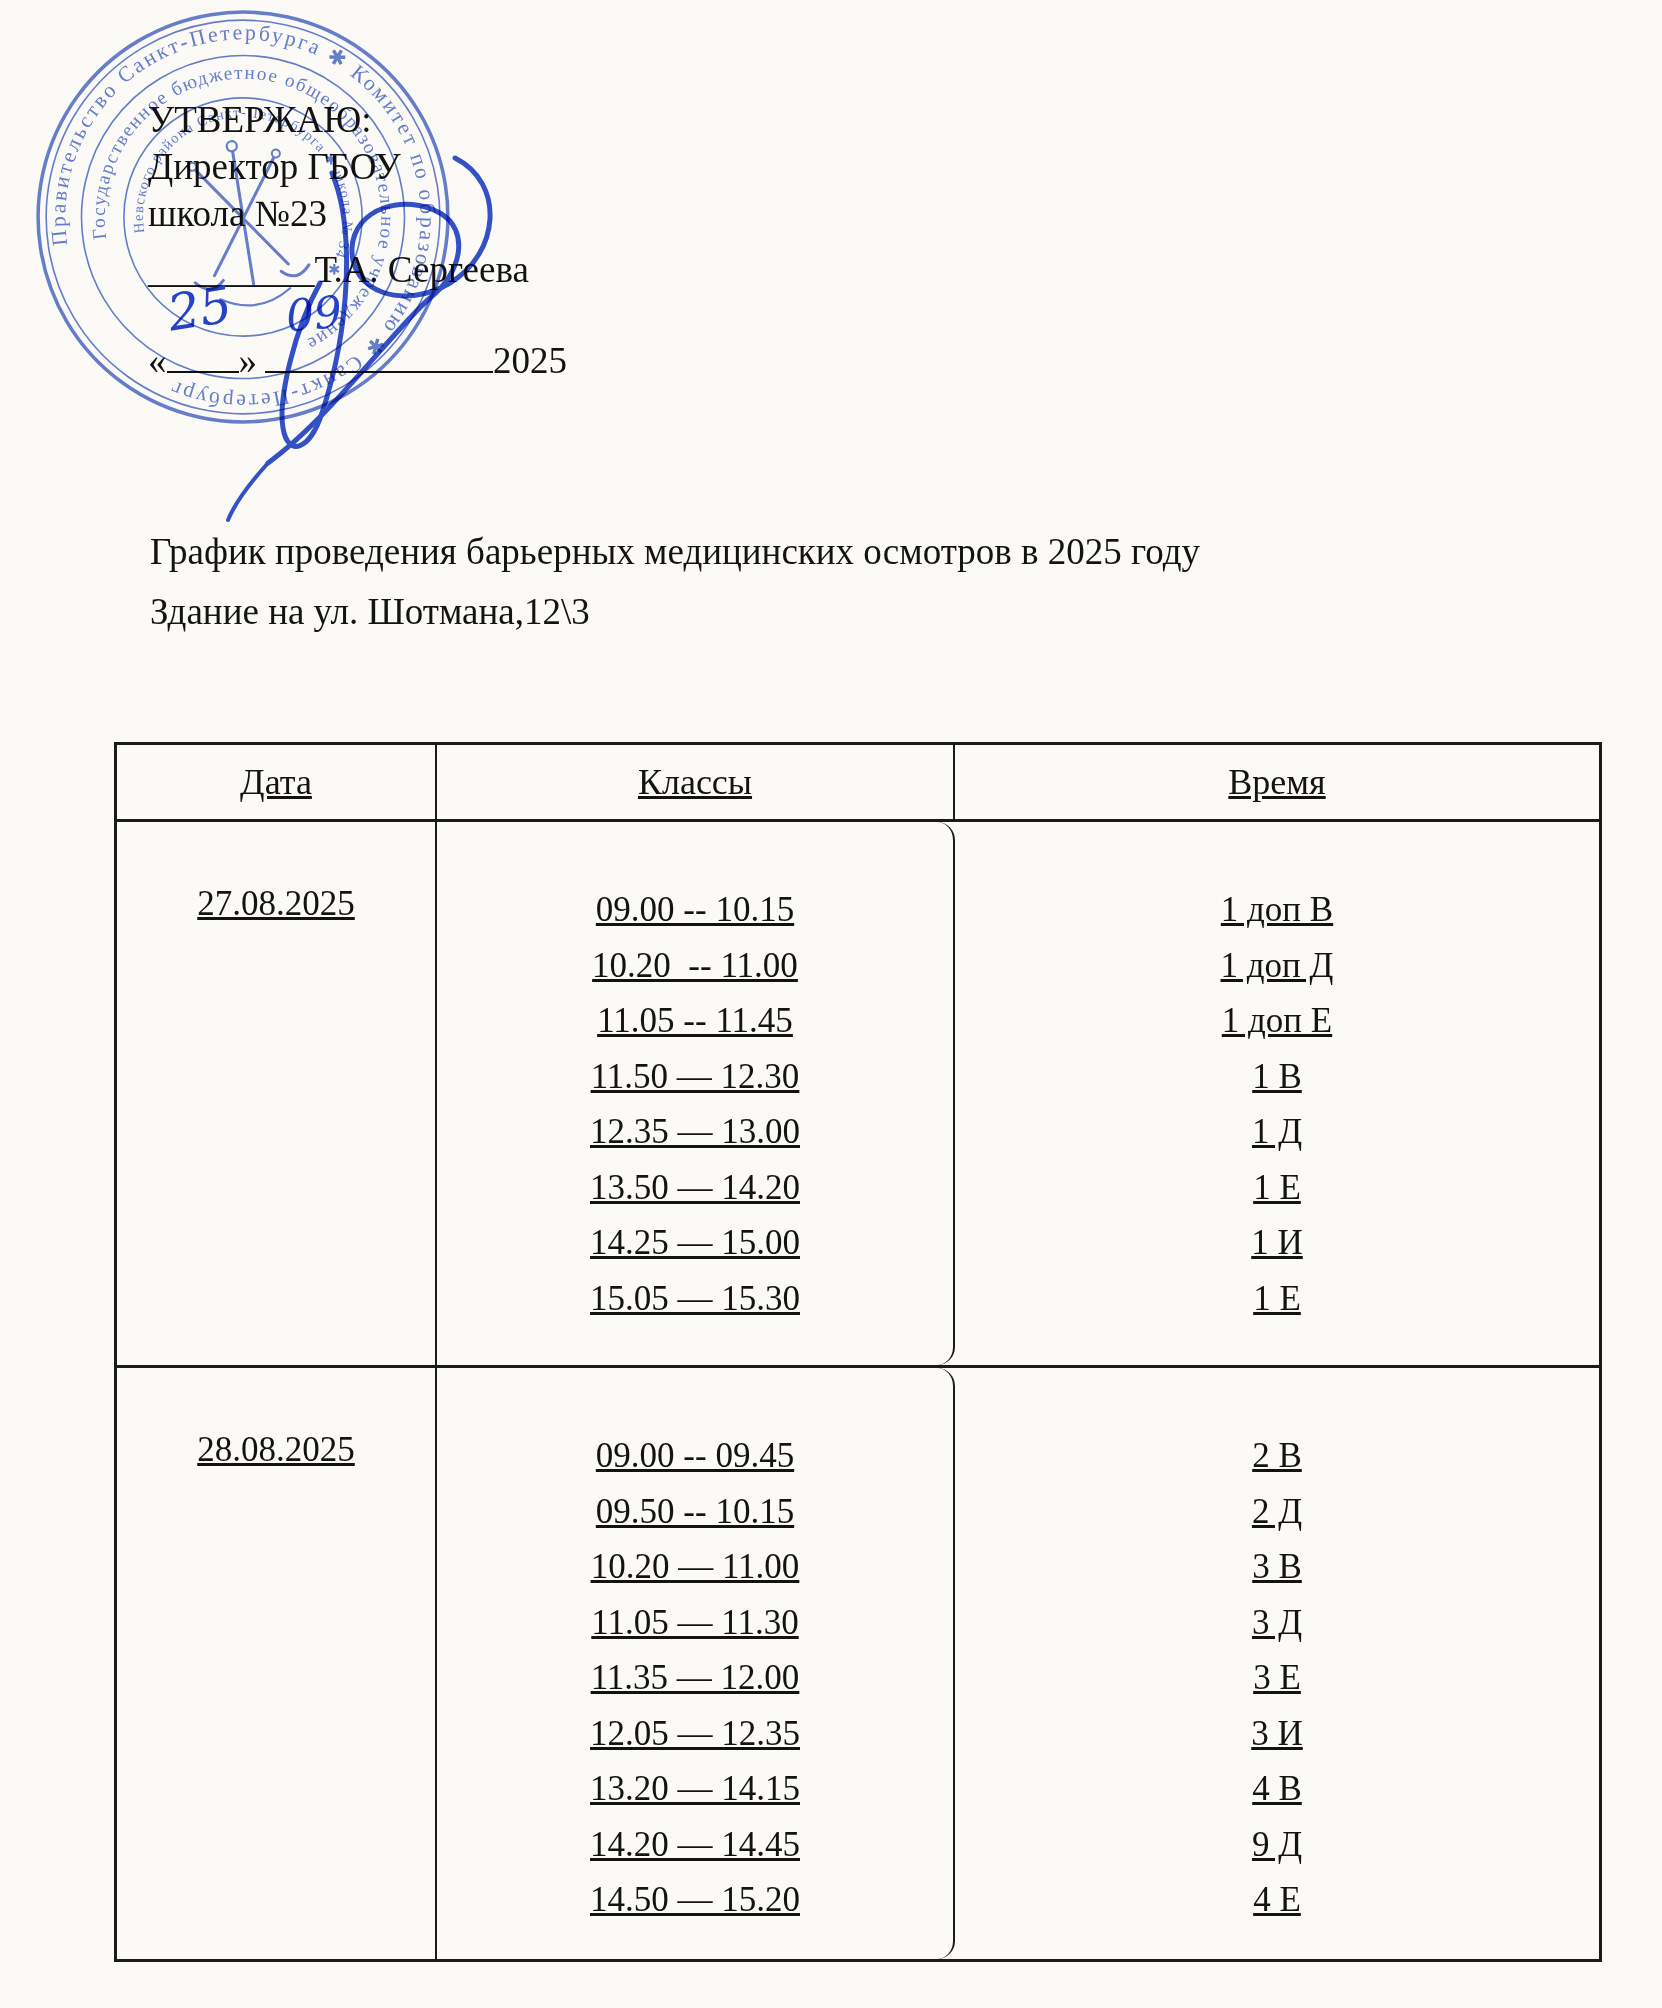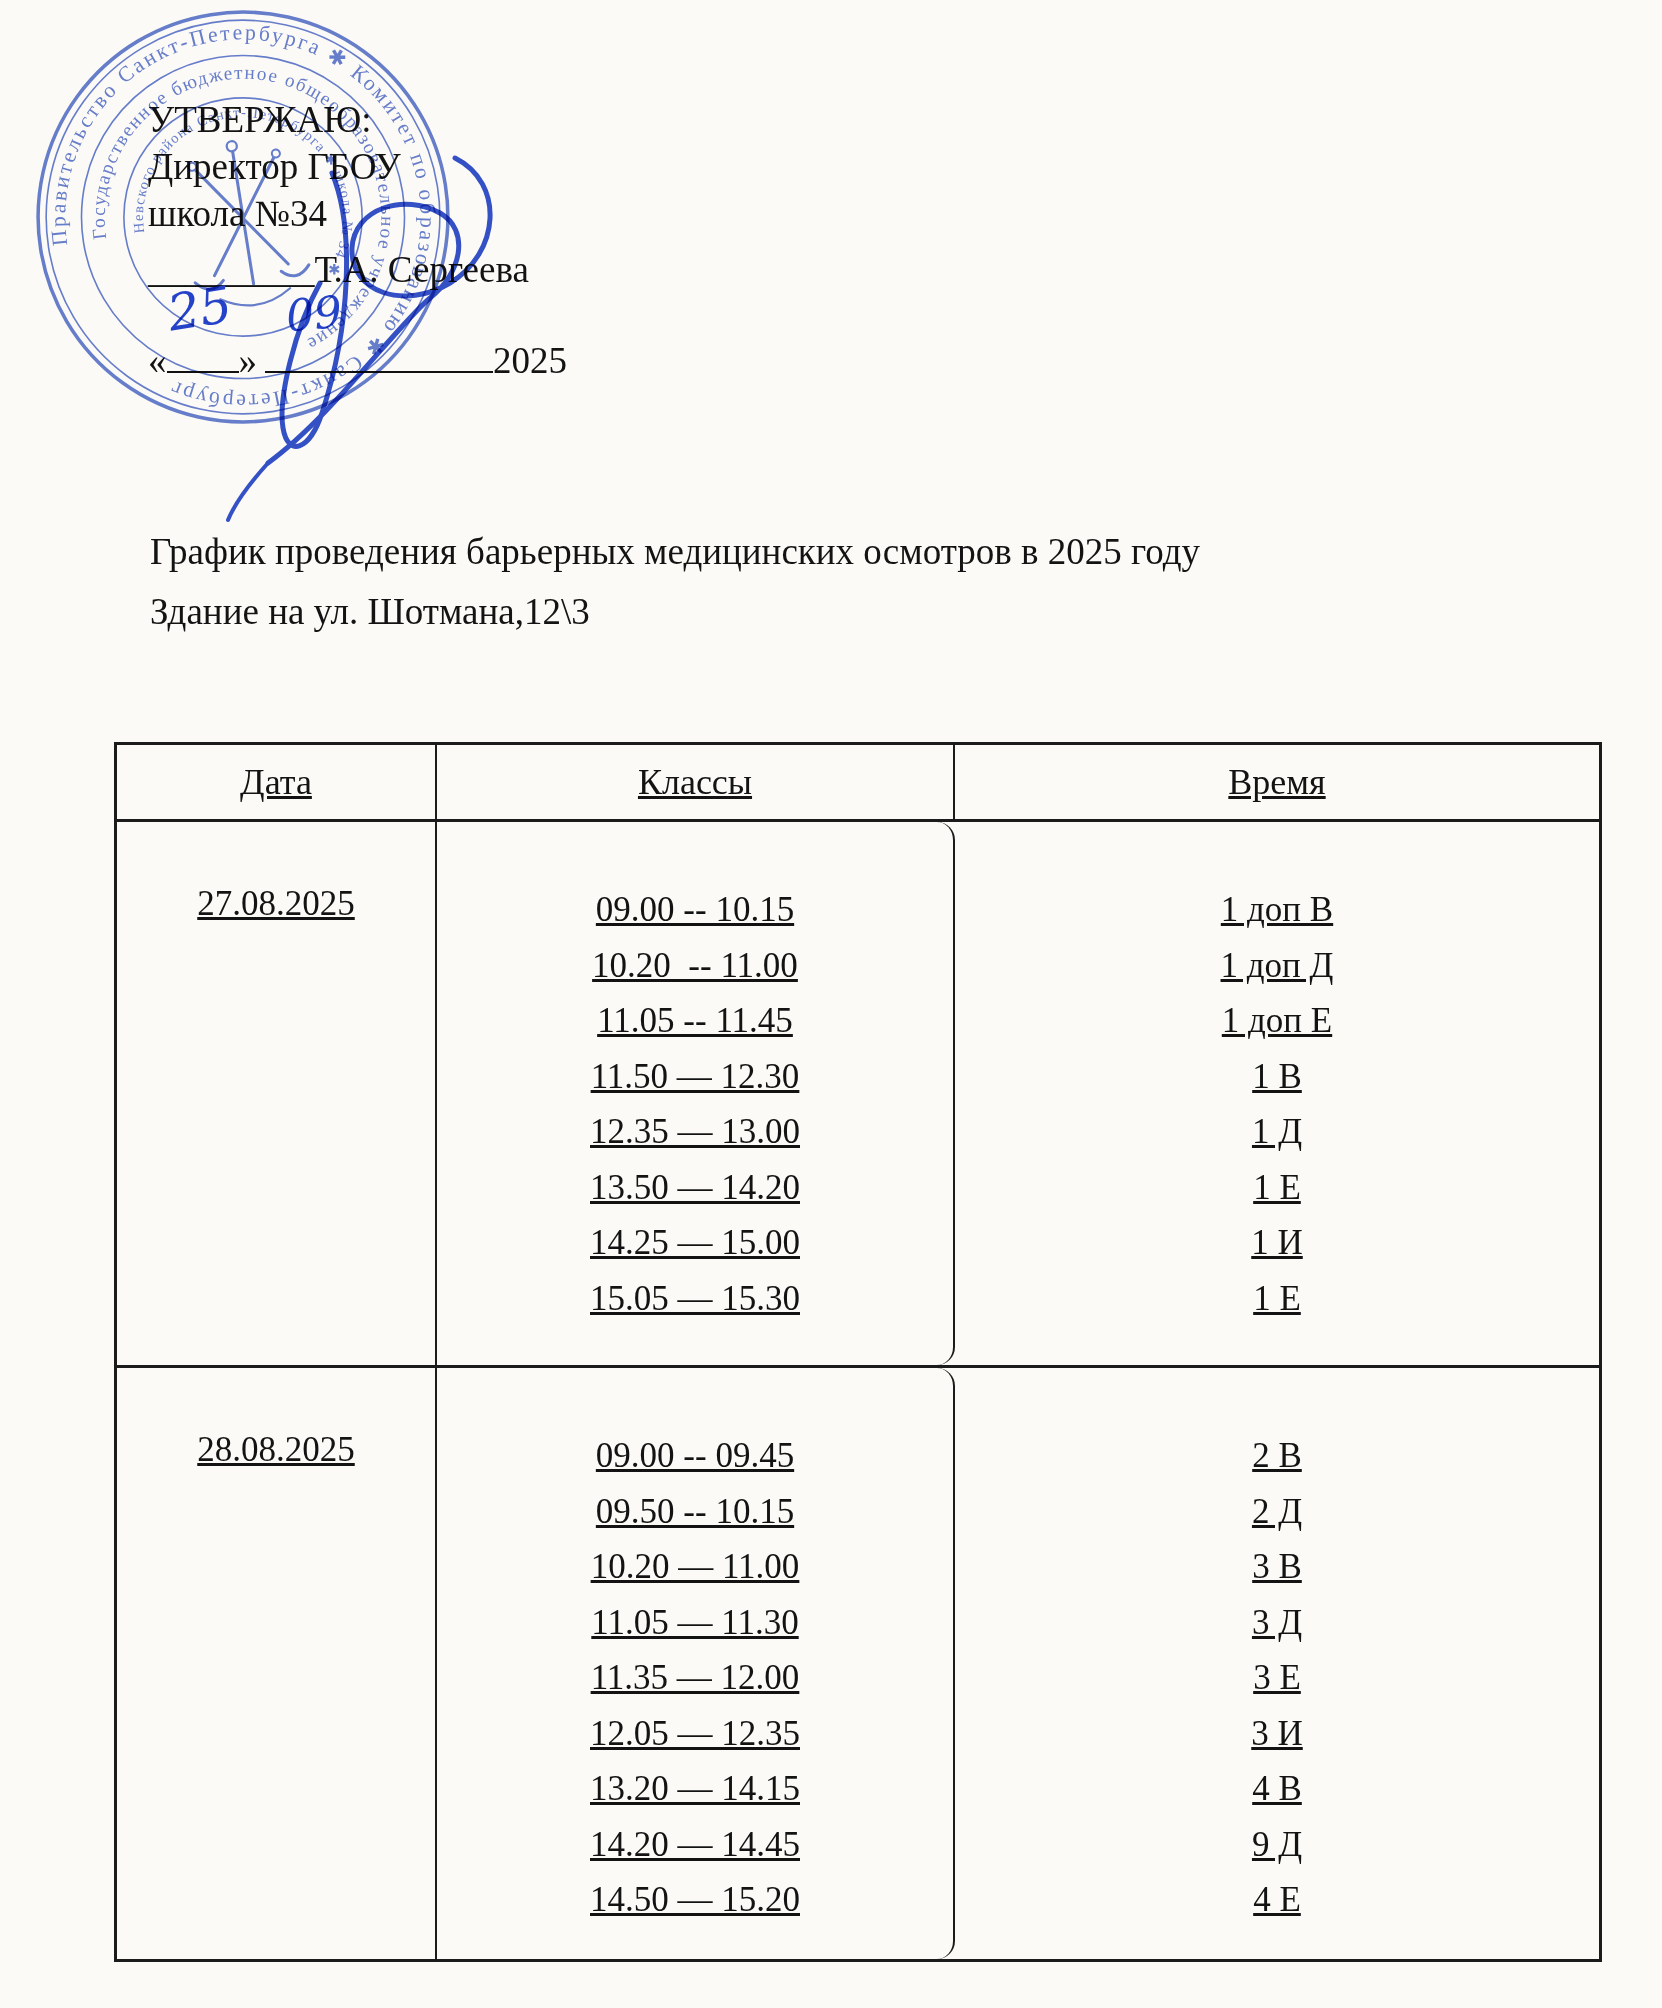--- a/index.html
+++ b/index.html
@@ -73,21 +73,21 @@
   .times-cell .line,.classes-cell .line{line-height:55.5px;white-space:pre;}
 </style>
 </head>
 <body>
 
 <div class="page">
 
   <div class="approval">
     <div>УТВЕРЖАЮ:</div>
     <div>Директор ГБОУ</div>
-    <div>школа №34</div>
+    <div>школа №23</div>
   </div>
   <div class="sig-line">_________Т.А. Сергеева</div>
   <div class="date-line"><span>«</span><span class="u-short"></span><span>»</span><span class="u-long"></span><span>2025</span></div>
   <div class="hand hand-day">25</div>
   <div class="hand hand-month">09</div>
 
   <svg class="stamp" viewBox="0 0 430 430">
     <defs>
       <path id="ringO" d="M 39 215 A 176 176 0 1 1 391 215 A 176 176 0 1 1 39 215"></path>
       <path id="ringM" d="M 78 215 A 137 137 0 1 1 352 215 A 137 137 0 1 1 78 215"></path>

